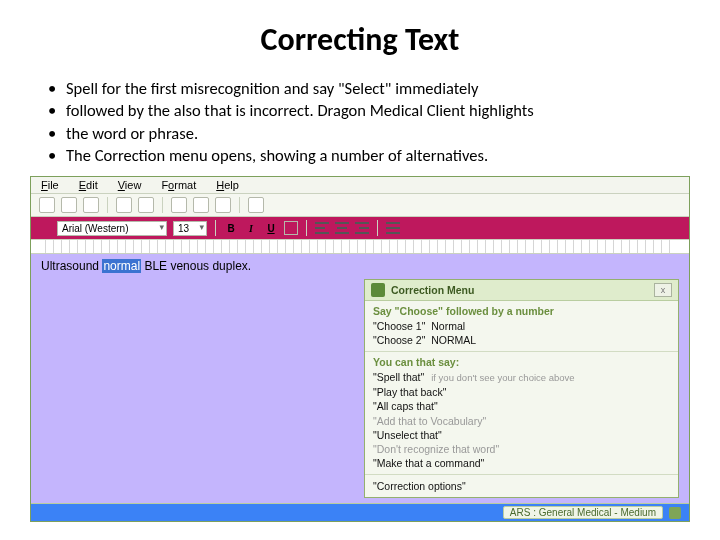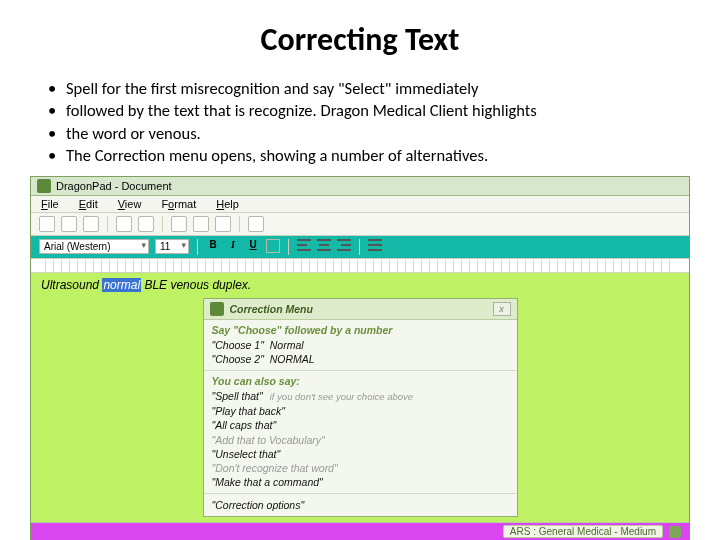--- a/index.html
+++ b/index.html
@@ -12,81 +12,77 @@
   .bullets .txt { flex: 1; }
   .app { margin-top: 10px; border: 1px solid #7da05c; font-family: Tahoma, Arial, sans-serif; }
   .titlebar { background: #d7e6cc; border-bottom: 1px solid #9bbb7a; display: flex; align-items: center; padding: 2px 6px; font-size: 11px; }
   .titlebar .icon { width: 14px; height: 14px; background: #5c8a3a; border-radius: 2px; margin-right: 5px; }
   .menubar { background: #f3f5ee; border-bottom: 1px solid #cad2bf; display: flex; gap: 20px; padding: 2px 10px; font-size: 11px; }
   .menubar span { }
   .menubar span u { text-decoration: underline; }
   .toolbar1 { background: #f5f7f0; border-bottom: 1px solid #cad2bf; display: flex; align-items: center; gap: 6px; padding: 3px 8px; font-size: 10px; }
   .tb-icon { width: 16px; height: 16px; border: 1px solid #b5b9ab; background: #fff; border-radius: 2px; }
   .tb-sep { width: 1px; height: 16px; background: #cad2bf; margin: 0 2px; }
-  .toolbar2 { background: #14b8a6; border-bottom: 1px solid #cad2bf; display: flex; align-items: flex-start; gap: 6px; padding: 3px 8px; font-size: 10px; }
+  .toolbar2 { background: #be185d; border-bottom: 1px solid #cad2bf; display: flex; align-items: center; gap: 6px; padding: 3px 26px; font-size: 10px; }
   .combo { border: 1px solid #b5b9ab; background: #fff; padding: 1px 14px 1px 4px; font-size: 10px; position: relative; }
   .combo::after { content: "▾"; position: absolute; right: 2px; top: 0; font-size: 9px; color: #666; }
   .fontcombo { width: 110px; }
   .sizecombo { width: 34px; }
   .fmt { font-weight: bold; width: 14px; text-align: center; }
   .fmtI { font-style: italic; font-family: 'Times New Roman', serif; }
   .fmtU { text-decoration: underline; }
   .colorbox { width: 14px; height: 14px; border: 1px solid #b5b9ab; }
   .align-icon { width: 14px; height: 12px; display: flex; flex-direction: column; justify-content: space-between; }
   .align-icon div { height: 2px; background: #555; }
   .ruler { background: #fff; border-bottom: 1px solid #cad2bf; height: 14px; position: relative; }
   .ruler-inner { position: absolute; left: 14px; right: 14px; top: 0; bottom: 0; background: repeating-linear-gradient(to right, #888 0 1px, #fff 1px 8px); opacity: .35; }
-  .doc-area { background: #bef264; padding: 5px 10px; font-size: 12px; font-style: italic; }
+  .doc-area { background: #c4b5fd; padding: 5px 10px; font-size: 12px; }
   .doc-text { }
   .hl { background: #3b73d1; color: #fff; padding: 0 1px; }
-  .popup-wrap { display: flex; justify-content: center; margin-top: 6px; }
+  .popup-wrap { display: flex; justify-content: flex-end; margin-top: 6px; }
   .popup { width: 315px; border: 1px solid #94b06f; background: #f4f7ee; font-size: 10.5px; }
   .popup-head { background: #dfeccc; border-bottom: 1px solid #b9cda0; display: flex; align-items: center; padding: 3px 6px; }
   .popup-head .picon { width: 14px; height: 14px; background: #5c8a3a; border-radius: 2px; margin-right: 6px; }
   .popup-head .ptitle { font-weight: bold; color: #3d5a22; flex: 1; }
   .popup-head .close { width: 18px; height: 14px; border: 1px solid #aab39e; background: #eef2e6; font-size: 9px; text-align: center; line-height: 12px; color: #777; }
   .popup-sec { padding: 4px 8px 4px 8px; }
   .sec-title { color: #6b8f3f; font-weight: bold; margin-bottom: 2px; }
   .sec-item { color: #111; line-height: 1.35; }
   .sec-item.dim { color: #999; }
   .sec-hint { color: #999; font-size: 9.5px; margin-left: 7px; }
   .popup .divider { border-top: 1px solid #d2dcc3; margin: 0; }
-  .statusbar { background: #d946ef; border-top: 1px solid #b9cda0; display: flex; justify-content: flex-end; align-items: center; padding: 2px 8px; font-size: 10px; color: #4a6a2e; gap: 6px; }
+  .statusbar { background: #3b82f6; border-top: 1px solid #b9cda0; display: flex; justify-content: flex-end; align-items: center; padding: 2px 8px; font-size: 10px; color: #4a6a2e; gap: 6px; }
   .status-chip { background: #f0f5e7; border: 1px solid #b9cda0; padding: 0 6px; border-radius: 2px; }
   .sicon { width: 12px; height: 12px; background: #7fa557; border-radius: 2px; }
 </style>
 </head>
 <body>
 
 <div class="slide">
   <div class="title">Correcting Text</div>
   <div class="bullets">
     <div class="row">
         <div class="dot">•</div>
         <div class="txt">Spell for the first misrecognition and say "Select" immediately</div>
       </div>
     <div class="row">
         <div class="dot">•</div>
-        <div class="txt">followed by the text that is recognize. Dragon Medical Client highlights</div>
+        <div class="txt">followed by the also that is incorrect. Dragon Medical Client highlights</div>
       </div>
     <div class="row">
         <div class="dot">•</div>
-        <div class="txt">the word or venous.</div>
+        <div class="txt">the word or phrase.</div>
       </div>
     <div class="row">
         <div class="dot">•</div>
         <div class="txt">The Correction menu opens, showing a number of alternatives.</div>
       </div>
   </div>
 
   <div class="app">
-    <div class="titlebar">
-      <div class="icon"></div>
-      <span>DragonPad - Document</span>
-    </div>
     <div class="menubar">
       <span><u>F</u>ile</span>
       <span><u>E</u>dit</span>
       <span><u>V</u>iew</span>
       <span>F<u>o</u>rmat</span>
       <span><u>H</u>elp</span>
     </div>
     <div class="toolbar1">
       <div class="tb-icon"></div>
       <div class="tb-icon"></div>
@@ -96,21 +92,21 @@
       <div class="tb-icon"></div>
       <div class="tb-sep"></div>
       <div class="tb-icon"></div>
       <div class="tb-icon"></div>
       <div class="tb-icon"></div>
       <div class="tb-sep"></div>
       <div class="tb-icon"></div>
     </div>
     <div class="toolbar2">
       <div class="combo fontcombo">Arial (Western)</div>
-      <div class="combo sizecombo">11</div>
+      <div class="combo sizecombo">13</div>
       <div class="tb-sep"></div>
       <span class="fmt">B</span>
       <span class="fmt fmtI">I</span>
       <span class="fmt fmtU">U</span>
       <div class="colorbox"></div>
       <div class="tb-sep"></div>
       <div class="align-icon">
           <div></div>
           <div style="width:70%"></div>
           <div></div>
@@ -147,21 +143,21 @@
             <div class="ptitle">Correction Menu</div>
             <div class="close">x</div>
           </div>
           <div class="popup-sec">
             <div class="sec-title">Say "Choose" followed by a number</div>
             <div class="sec-item"><span>"Choose 1"</span>&nbsp;&nbsp;<span>Normal</span></div>
             <div class="sec-item"><span>"Choose 2"</span>&nbsp;&nbsp;<span>NORMAL</span></div>
           </div>
           <div class="divider"></div>
           <div class="popup-sec">
-            <div class="sec-title">You can also say:</div>
+            <div class="sec-title">You can that say:</div>
             <div class="sec-item"><span>"Spell that"</span><span class="sec-hint">if you don't see your choice above</span></div>
             <div class="sec-item"><span>"Play that back"</span></div>
             <div class="sec-item"><span>"All caps that"</span></div>
             <div class="sec-item dim"><span>"Add that to Vocabulary"</span></div>
             <div class="sec-item"><span>"Unselect that"</span></div>
             <div class="sec-item dim"><span>"Don't recognize that word"</span></div>
             <div class="sec-item"><span>"Make that a command"</span></div>
           </div>
           <div class="divider"></div>
           <div class="popup-sec">

